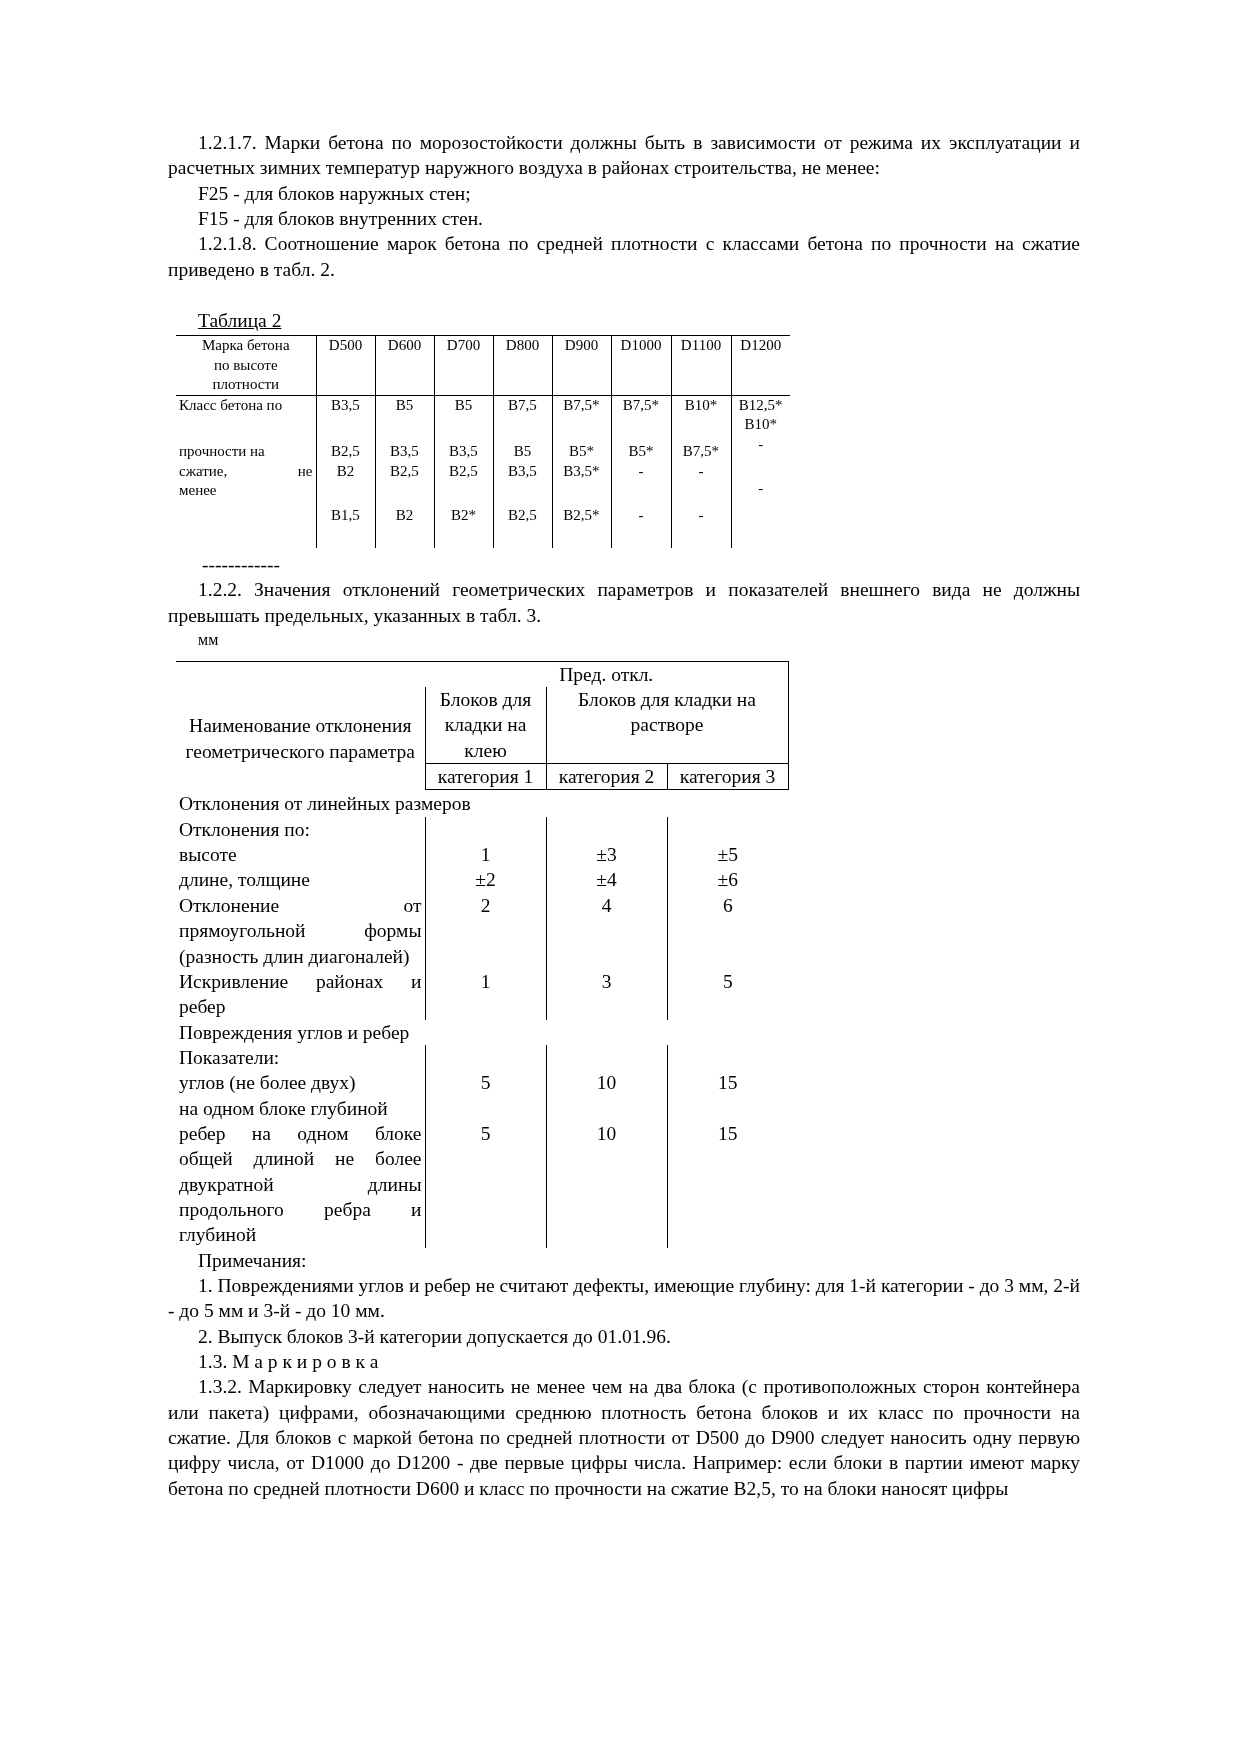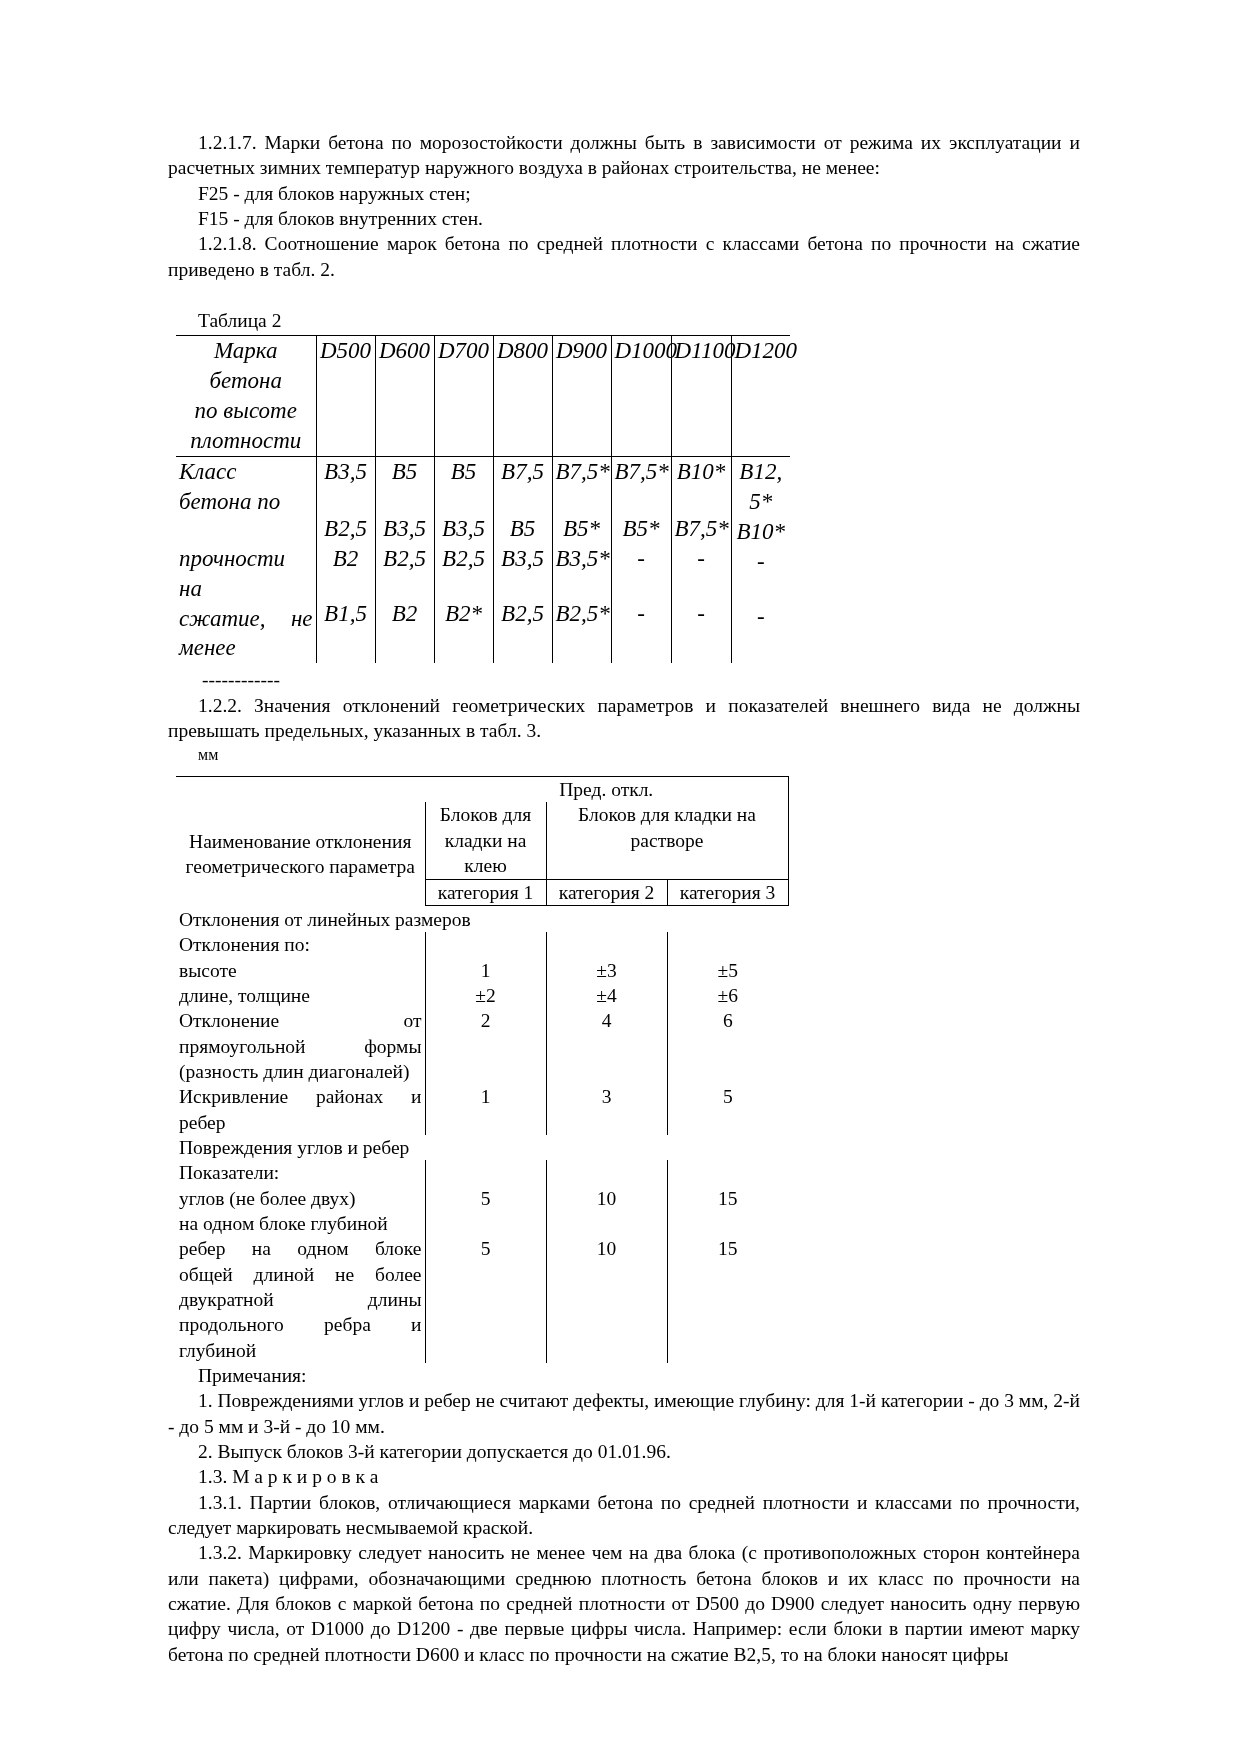--- a/index.html
+++ b/index.html
@@ -28,42 +28,42 @@
     text-justify: inter-word;
   }
   .indent {
     text-indent: 30px;
   }
 
   
   .tbl-caption {
     margin-top: 26px;
     text-indent: 30px;
+    text-decoration: underline;
   }
   .tbl-units {
     text-indent: 30px;
     font-size: 16px;
     margin-top: 2px;
   }
   table.t2 {
     border-collapse: collapse;
     width: 612px;
     margin-top: 2px;
     margin-left: 8px;
     table-layout: fixed;
   }
   table.t2 td {
     border-left: 1.3px solid #000;
     border-right: 1.3px solid #000;
     padding: 0 3px;
     vertical-align: top;
-    font-size: 23px;
+    font-size: 15px;
     line-height: 1.30;
     text-align: center;
-    font-style: italic;
   }
   table.t2 tr.hdr td {
     border-top: 1.6px solid #000;
     border-bottom: 1.6px solid #000;
   }
   table.t2 td.first {
     border-left: none;
     text-align: center;
     width: 140px;
   }
@@ -351,16 +351,15 @@
   </tbody>
     </table>
 
   <div class="notes">
     <p class="indent">Примечания:</p>
     <p class="indent">1. Повреждениями углов и ребер не считают дефекты, имеющие глубину: для 1-й категории - до 3 мм, 2-й - до 5 мм и 3-й - до 10 мм.</p>
     <p class="indent">2. Выпуск блоков 3-й категории допускается до 01.01.96.</p>
   </div>
 
   <p class="indent">1.3. М а р к и р о в к а</p>
-  <p class="indent">1.3.1. Партии блоков, отличающиеся марками бетона по средней плотности и классами по прочности, следует маркировать несмываемой краской.</p>
   <p class="indent">1.3.2. Маркировку следует наносить не менее чем на два блока (с противоположных сторон контейнера или пакета) цифрами, обозначающими среднюю плотность бетона блоков и их класс по прочности на сжатие. Для блоков с маркой бетона по средней плотности от D500 до D900 следует наносить одну первую цифру числа, от D1000 до D1200 - две первые цифры числа. Например: если блоки в партии имеют марку бетона по средней плотности D600 и класс по прочности на сжатие В2,5, то на блоки наносят цифры</p>
 
 </div>
 
 </body></html>

